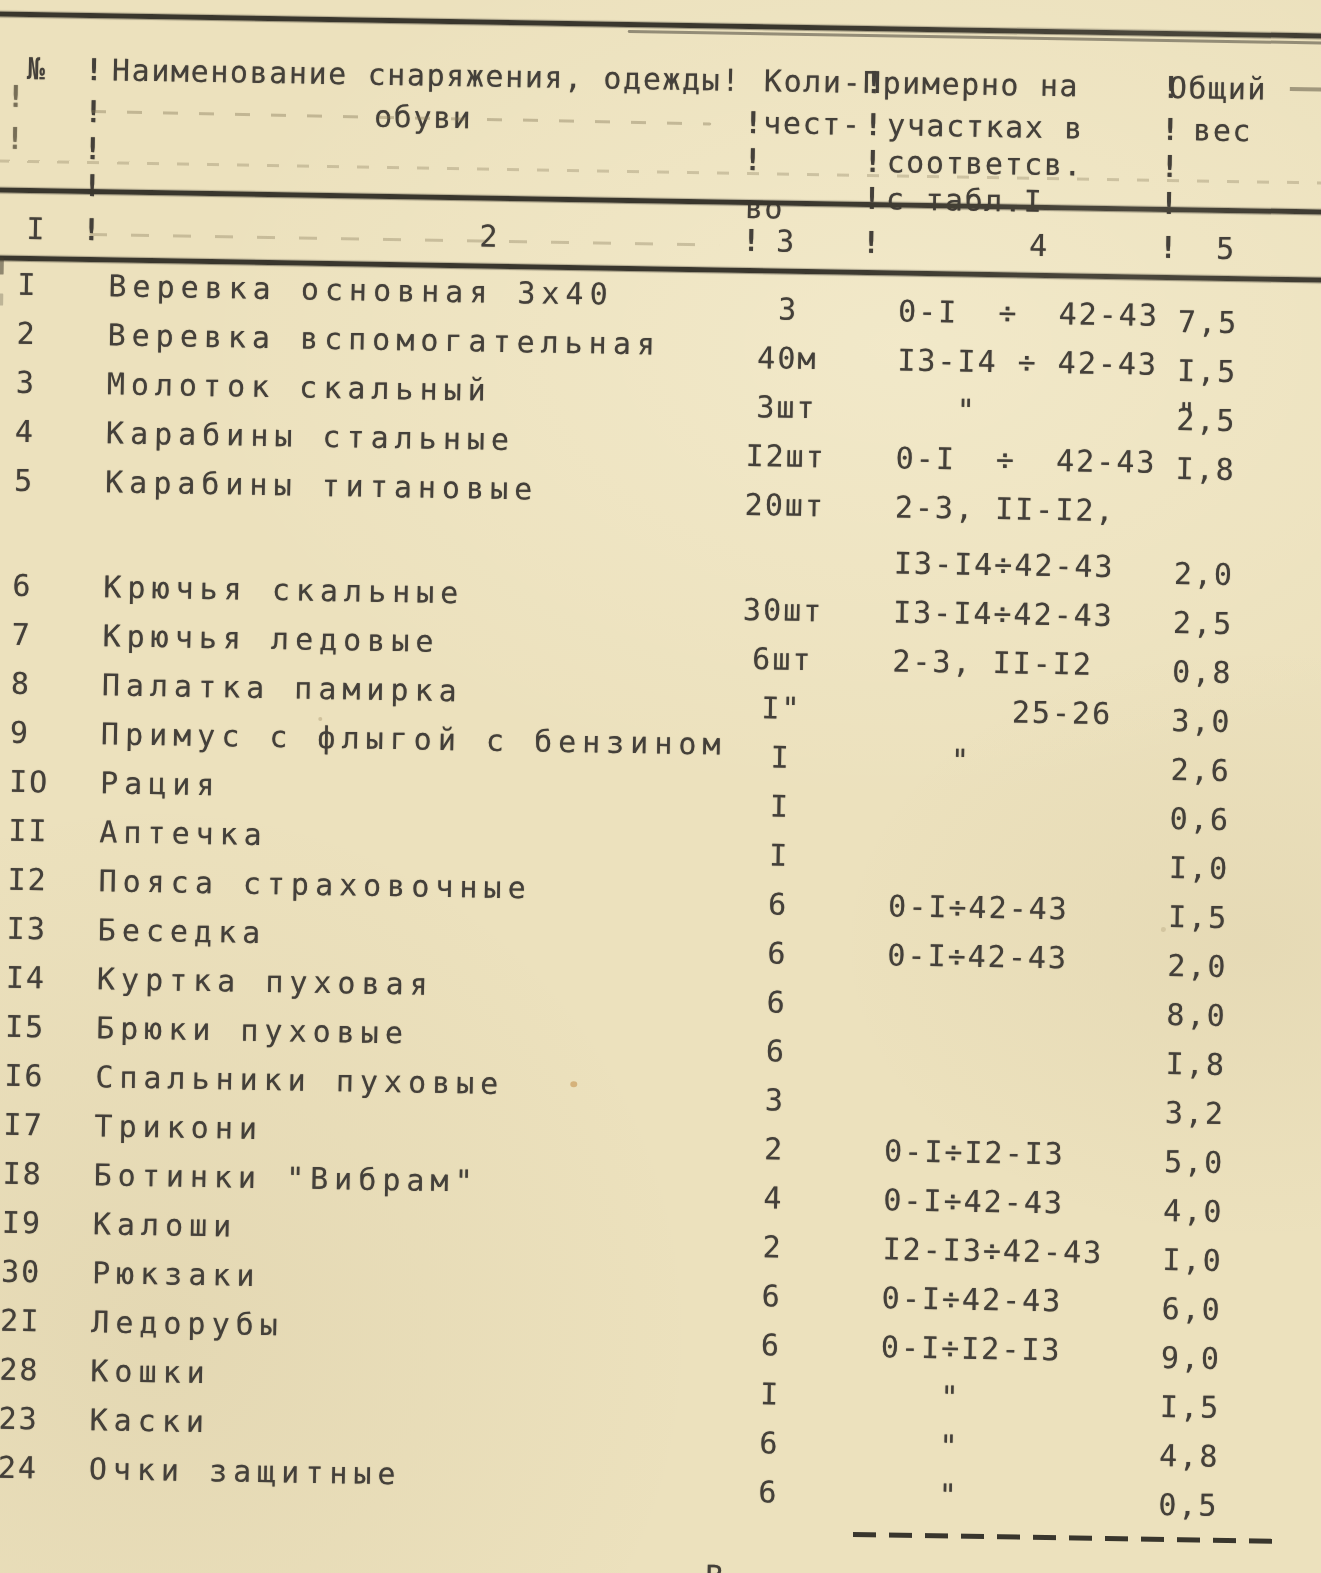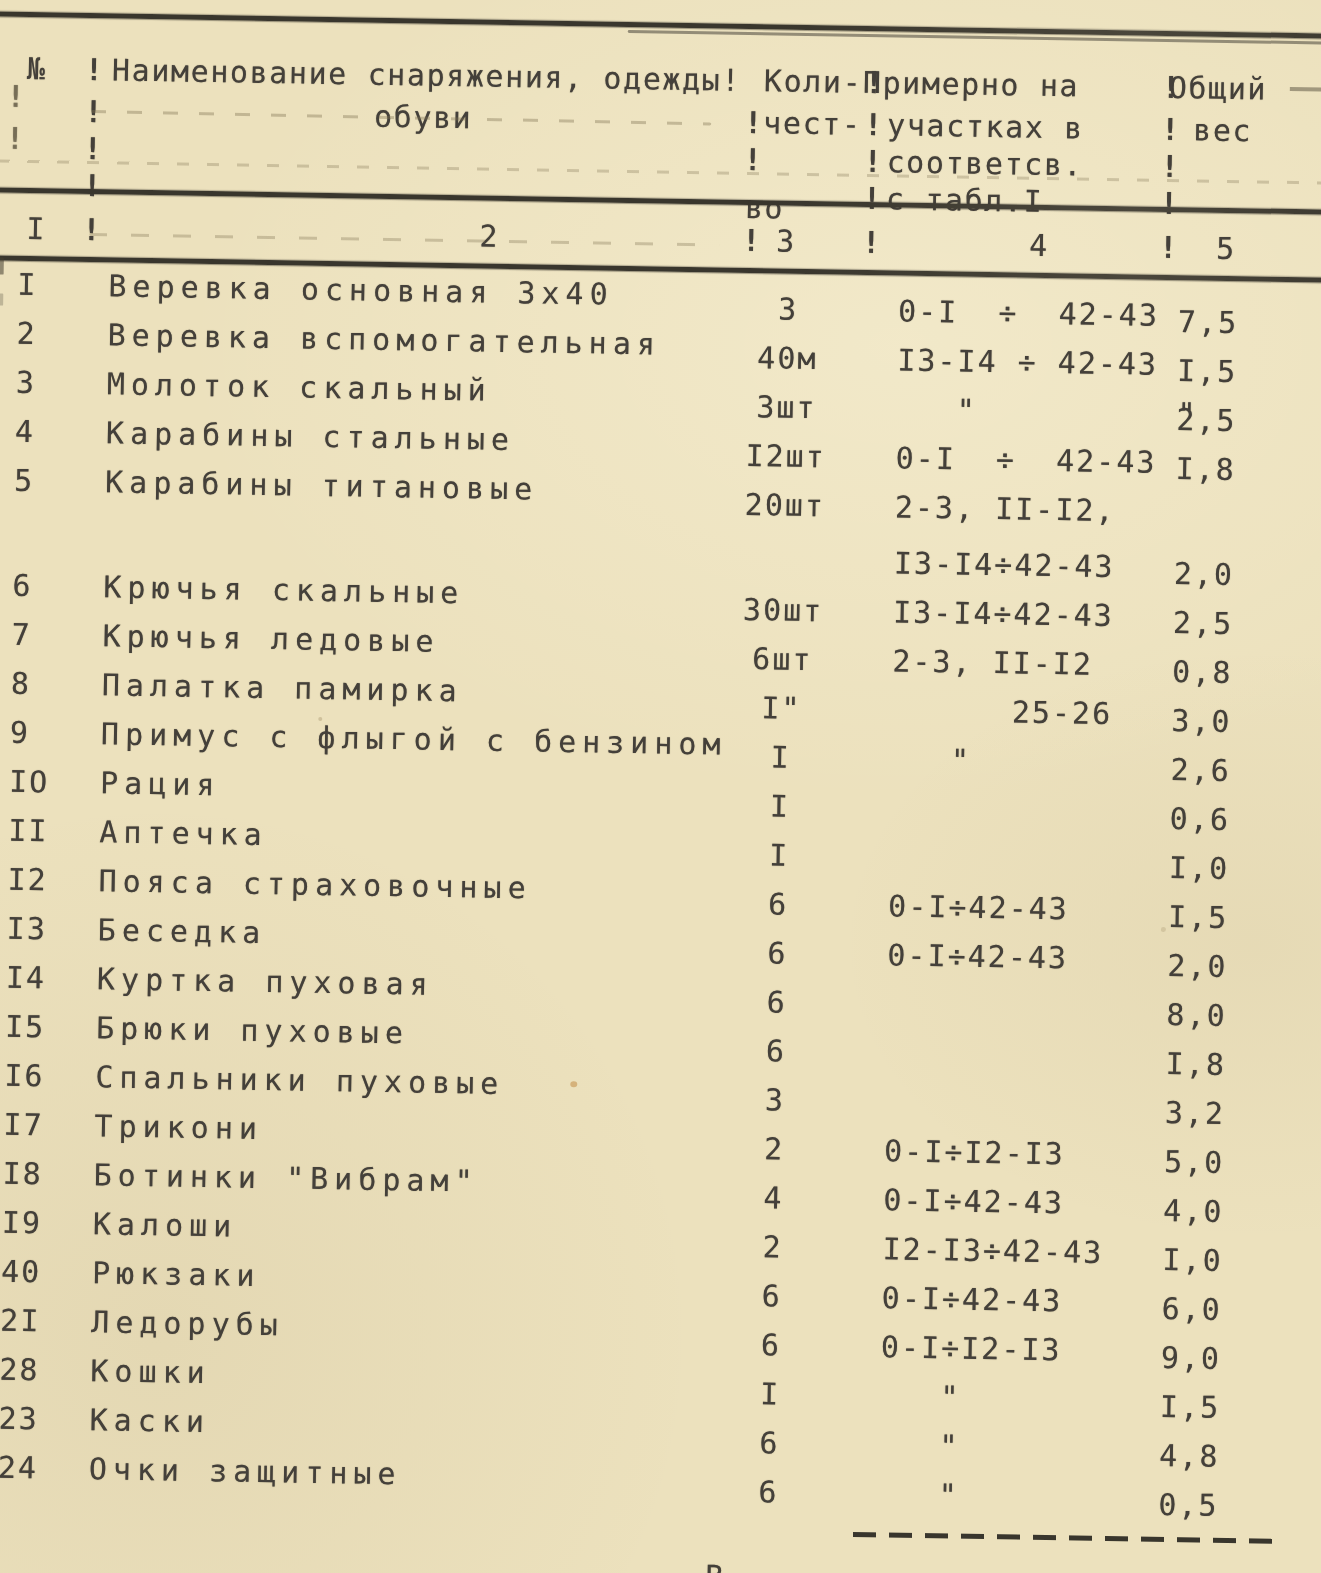--- a/index.html
+++ b/index.html
@@ -293,21 +293,21 @@
         <div class="row" style="height: 49px;">
           <span class="c-num">I9</span>
           <span class="c-name">Калоши</span>
           <div class="vline" style="top: 12px;">
             <span class="c-qty">2</span>
             <span class="c-sect">I2-I3÷42-43</span>
             <span class="c-wt">I,0</span>
           </div>
         </div>
         <div class="row" style="height: 49px;">
-          <span class="c-num">40</span>
+          <span class="c-num">30</span>
           <span class="c-name">Рюкзаки</span>
           <div class="vline" style="top: 12px;">
             <span class="c-qty">6</span>
             <span class="c-sect">0-I÷42-43</span>
             <span class="c-wt">6,0</span>
           </div>
         </div>
         <div class="row" style="height: 49px;">
           <span class="c-num">2I</span>
           <span class="c-name">Ледорубы</span>

